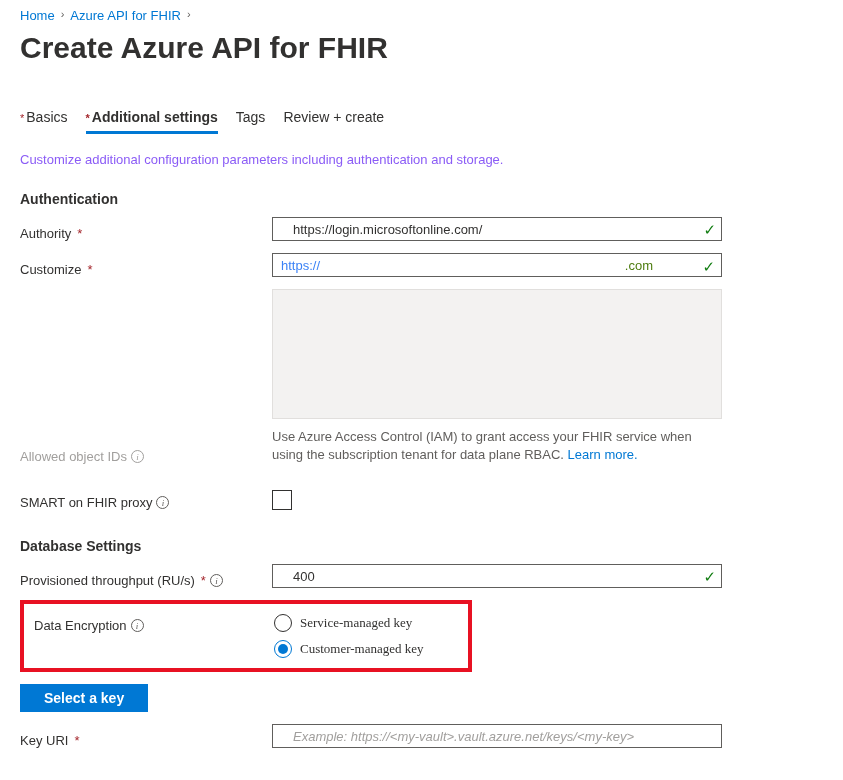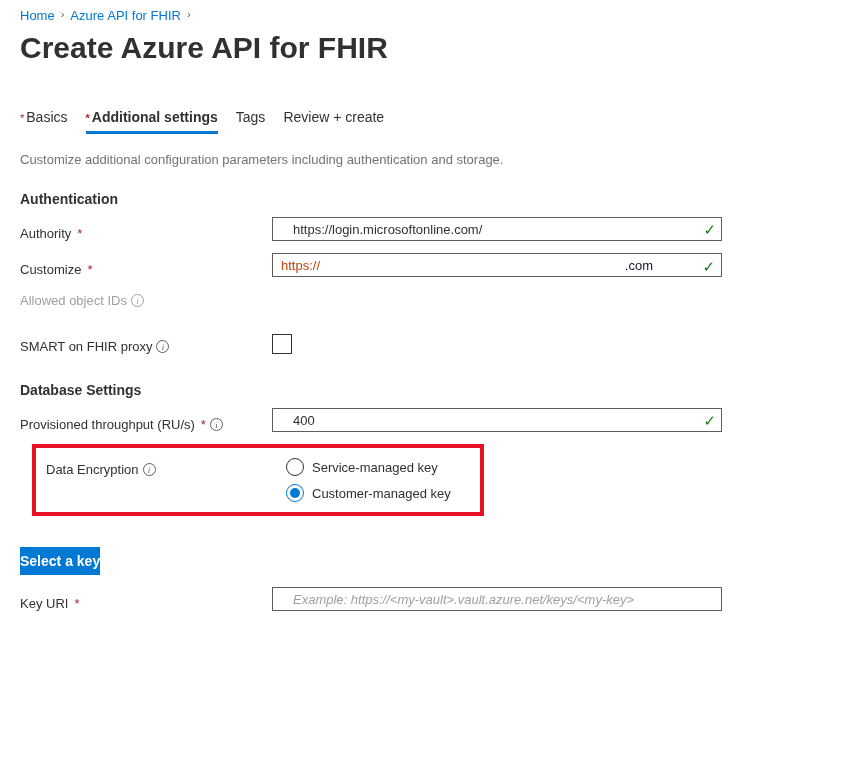--- a/index.html
+++ b/index.html
@@ -48,21 +48,21 @@
       font-weight: 600;
       border-bottom: 3px solid #0078d4;
     }
     .tab .req {
       color: #a4262c;
       font-size: 11px;
       margin-right: 2px;
       vertical-align: middle;
     }
     .desc {
-      color: #737373;
+      color: #8b5cf6;
       font-size: 13px;
       margin-bottom: 24px;
     }
     .section-header {
       font-weight: 600;
       font-size: 14px;
       margin-bottom: 10px;
       margin-top: 6px;
     }
     .field-row {
@@ -154,20 +154,21 @@
       width: 20px;
       height: 20px;
       border: 1px solid #323130;
       background: #ffffff;
       cursor: pointer;
     }
     .radio-group {
       display: flex;
       flex-direction: column;
       gap: 8px;
+      font-family: Liberation Serif, serif;
     }
     .radio-row {
       display: flex;
       align-items: center;
       gap: 8px;
       cursor: pointer;
     }
     .radio-outer {
       width: 18px;
       height: 18px;
@@ -182,47 +183,46 @@
     }
     .radio-inner {
       width: 10px;
       height: 10px;
       border-radius: 50%;
       background: #0078d4;
     }
     .highlight-box {
       border: 4px solid #e81123;
       padding: 10px 10px;
-      margin: 0 0 12px 12px;
+      margin: 0 0 12px 0;
       width: 452px;
     }
     .highlight-box .field-row { margin-bottom: 0; align-items: flex-start; }
     .primary-btn {
       background: #0078d4;
       color: #ffffff;
       border: none;
-      padding: 6px 0;
+      padding: 6px 24px;
       font-size: 14px;
       font-weight: 600;
       cursor: pointer;
       margin-bottom: 12px;
-      margin-top: 19px;
     }
     .split-input {
       display: flex;
       width: 100%;
       border: 1px solid #605e5c;
       height: 24px;
       align-items: center;
       padding: 0 28px 0 8px;
       font-size: 13px;
       position: relative;
     }
-    .split-input .prefix { color: #c2410c; }
-    .split-input .suffix { color: #0f172a; margin-left: auto; margin-right: 40px; }
+    .split-input .prefix { color: #3b82f6; }
+    .split-input .suffix { color: #4d7c0f; margin-left: auto; margin-right: 40px; }
   </style>
 </head>
 <body>
 
 
 
 <nav class="breadcrumb">
   <a>Home</a>
   <span class="chev">›</span>
   <a>Azure API for FHIR</a>
@@ -268,20 +268,26 @@
         <span class="input-check">✓</span>
       </div>
     </div>
   </div>
 </div>
 
 <div class="field-row">
   <div class="field-label muted">
     <span>Allowed object IDs</span>
     <span class="info-icon muted">i</span>
+  </div>
+  <div class="field-control">
+    <textarea class="big-area" disabled="" style=""></textarea>
+    <div class="helper-text">
+      <span>Use Azure Access Control (IAM) to grant access your FHIR service when using the subscription tenant for data plane RBAC. </span><a>Learn more.</a>
+    </div>
   </div>
 </div>
 
 <div class="field-row" style="margin-top:26px; margin-bottom:28px;">
   <div class="field-label">
     <span>SMART on FHIR proxy</span>
     <span class="info-icon">i</span>
   </div>
   <div class="field-control">
     <div class="checkbox-box"></div>

